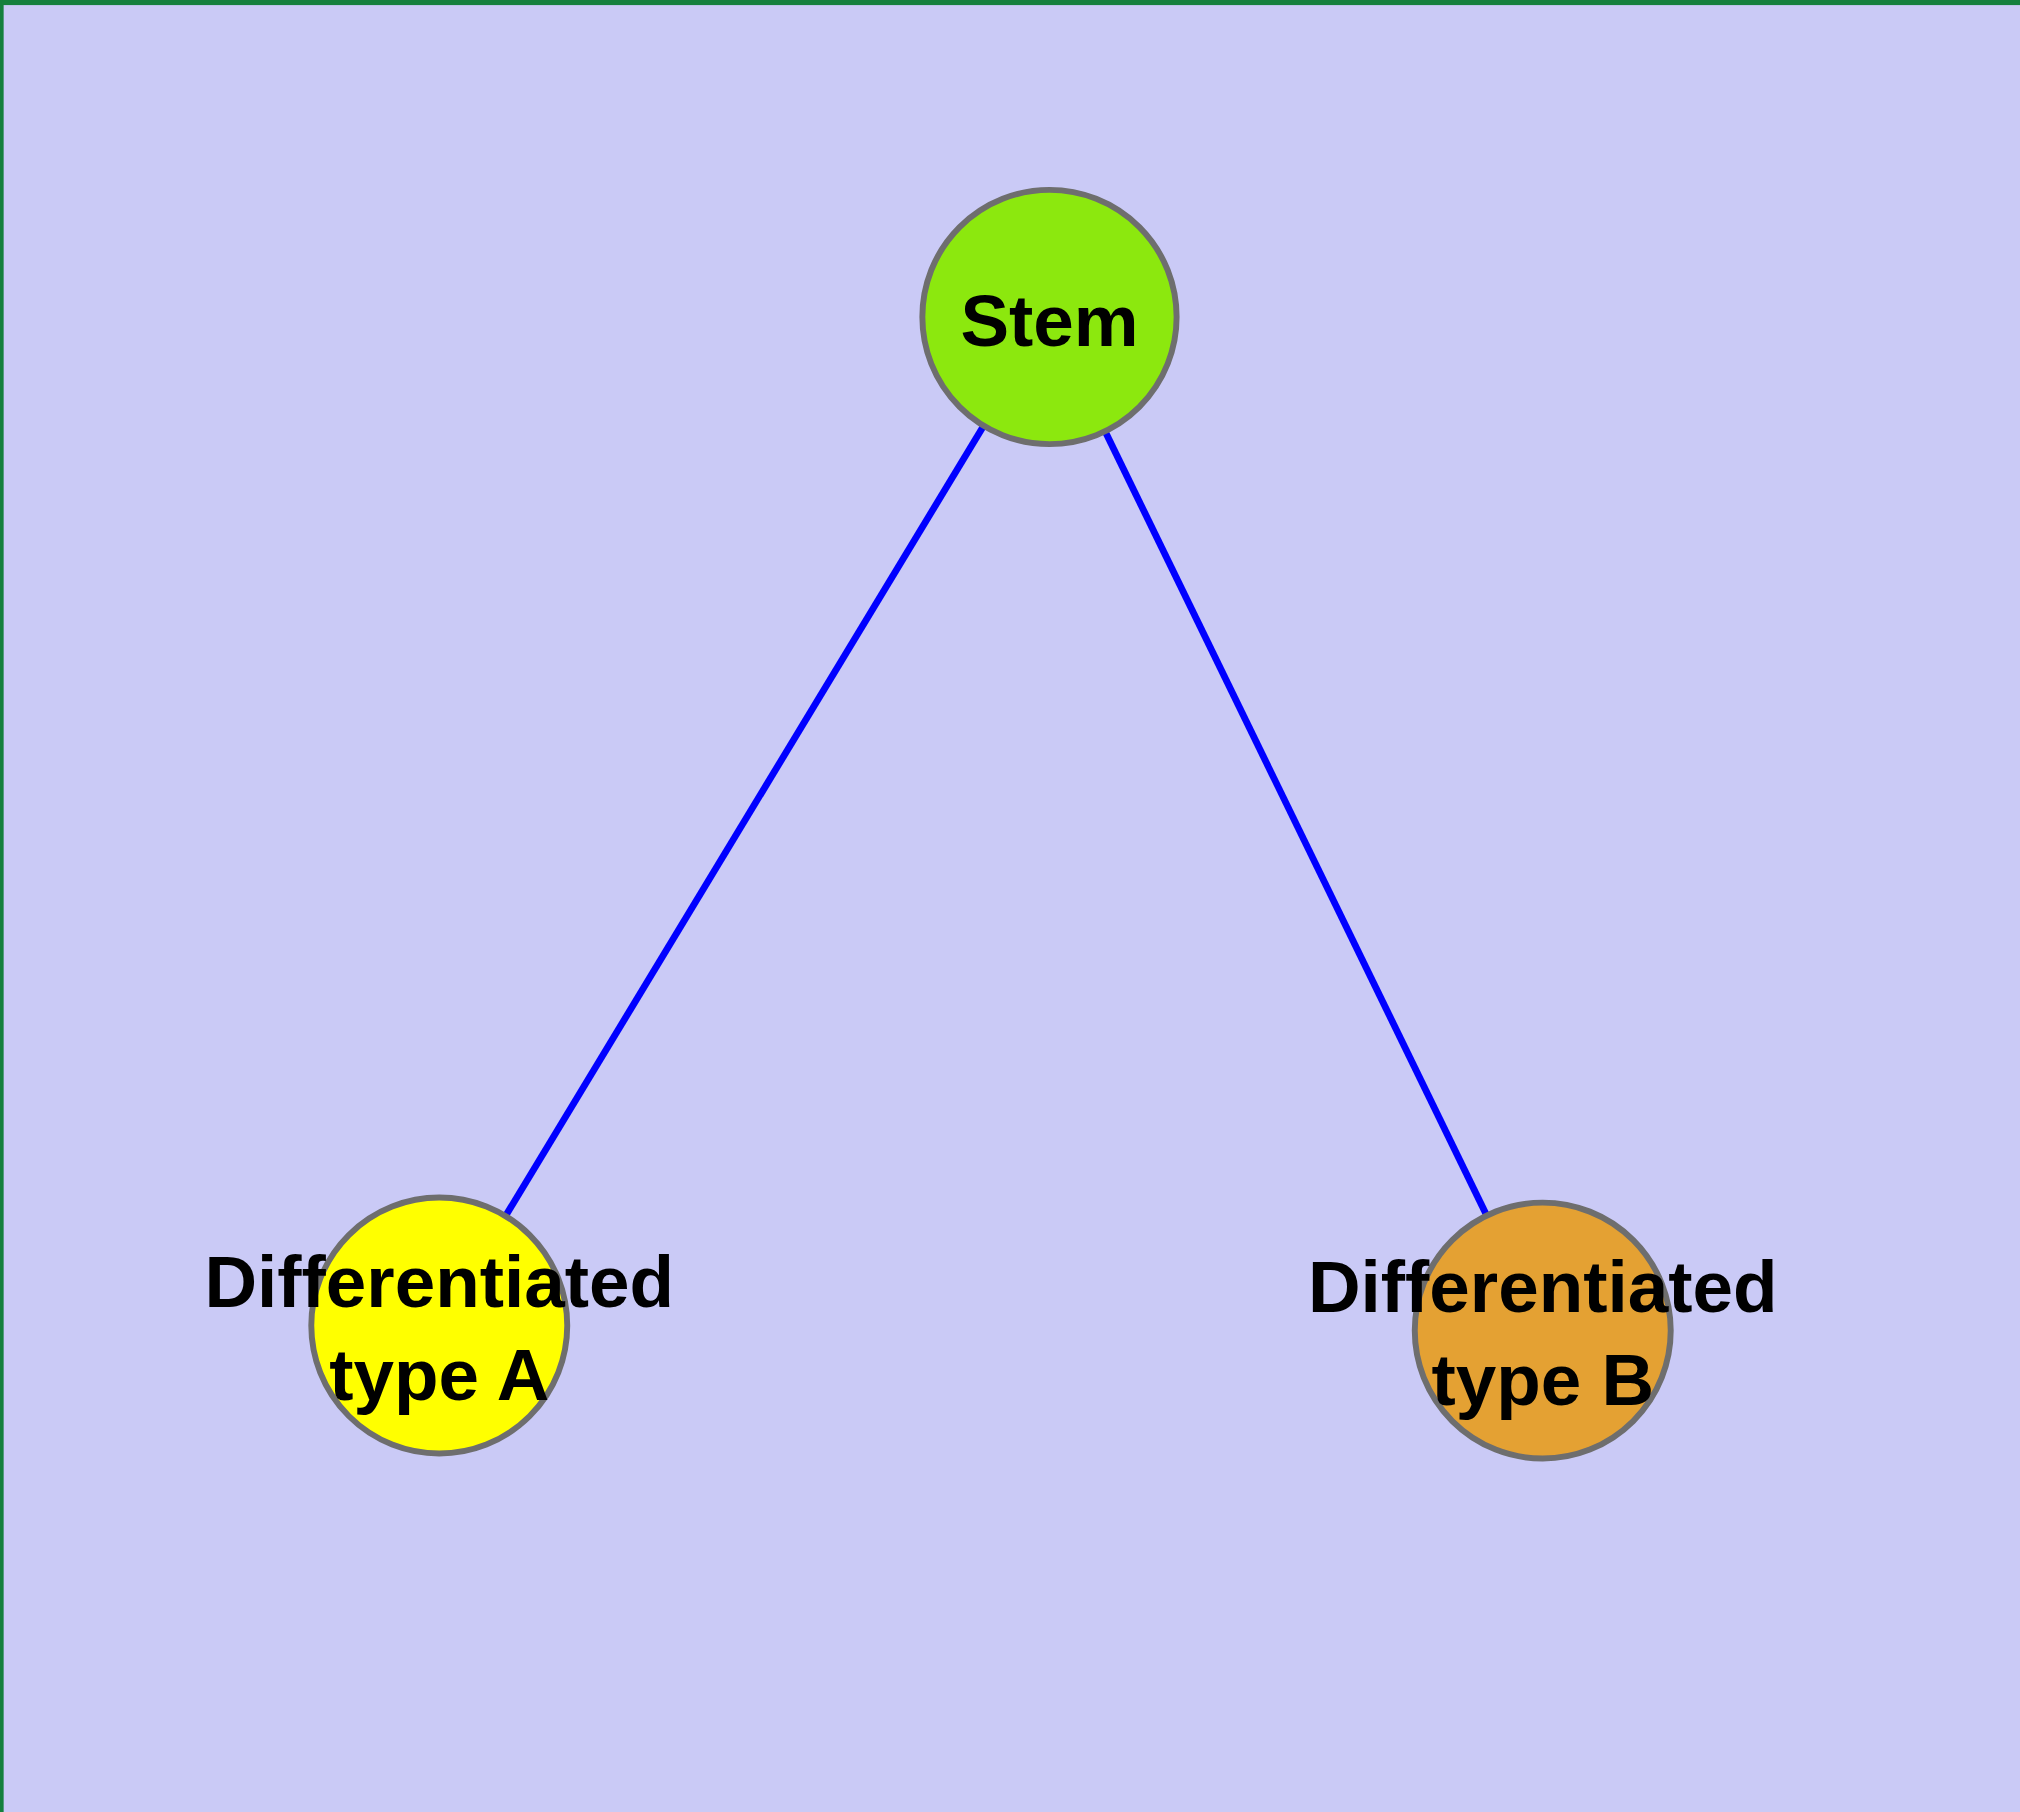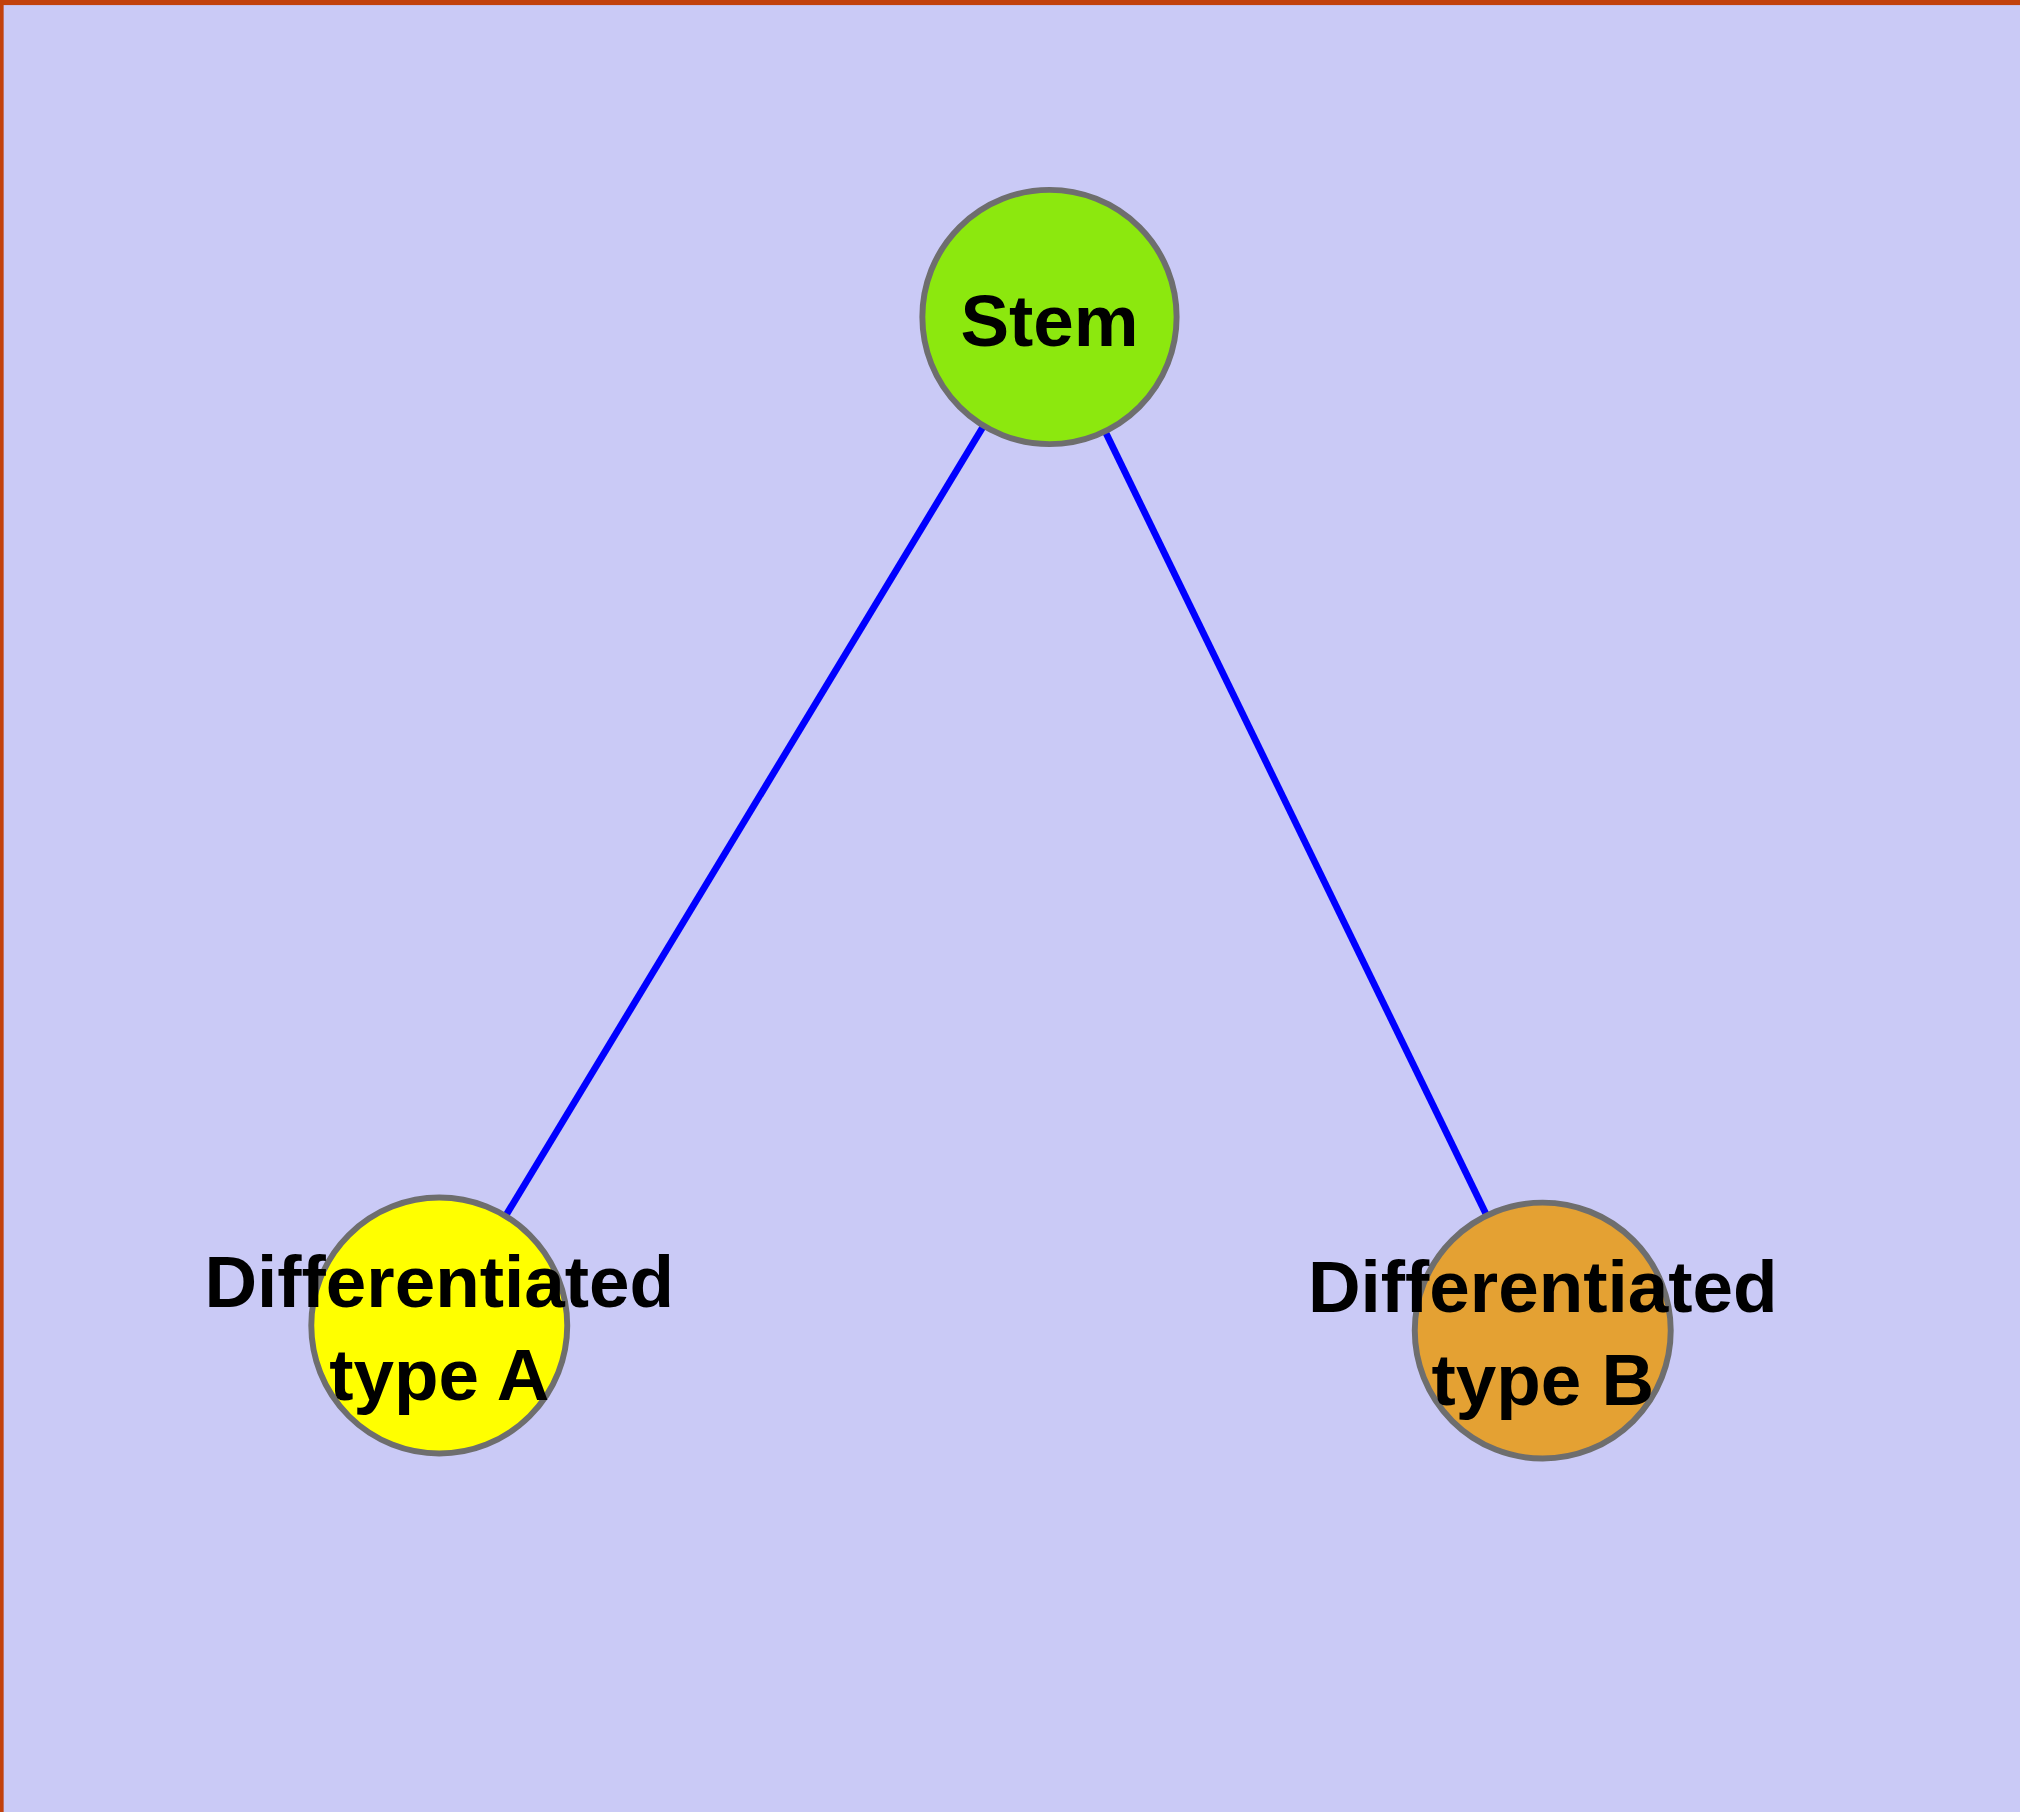--- a/index.html
+++ b/index.html
@@ -5,21 +5,21 @@
   html, body {
     margin: 0;
     padding: 0;
     background: #FFFFFF;
     font-family: "Liberation Sans", sans-serif;
   }
   .stage {
     position: relative;
     width: 2021px;
     height: 1812px;
-    background: #c2410c; 
+    background: #15803d; 
     text-align: center;
   }
   svg.diagram {
     display: block;
     width: 2021px;
     height: 1812px;
   }
   text.node-label {
     font-family: "Liberation Sans", sans-serif;
     font-weight: bold;

